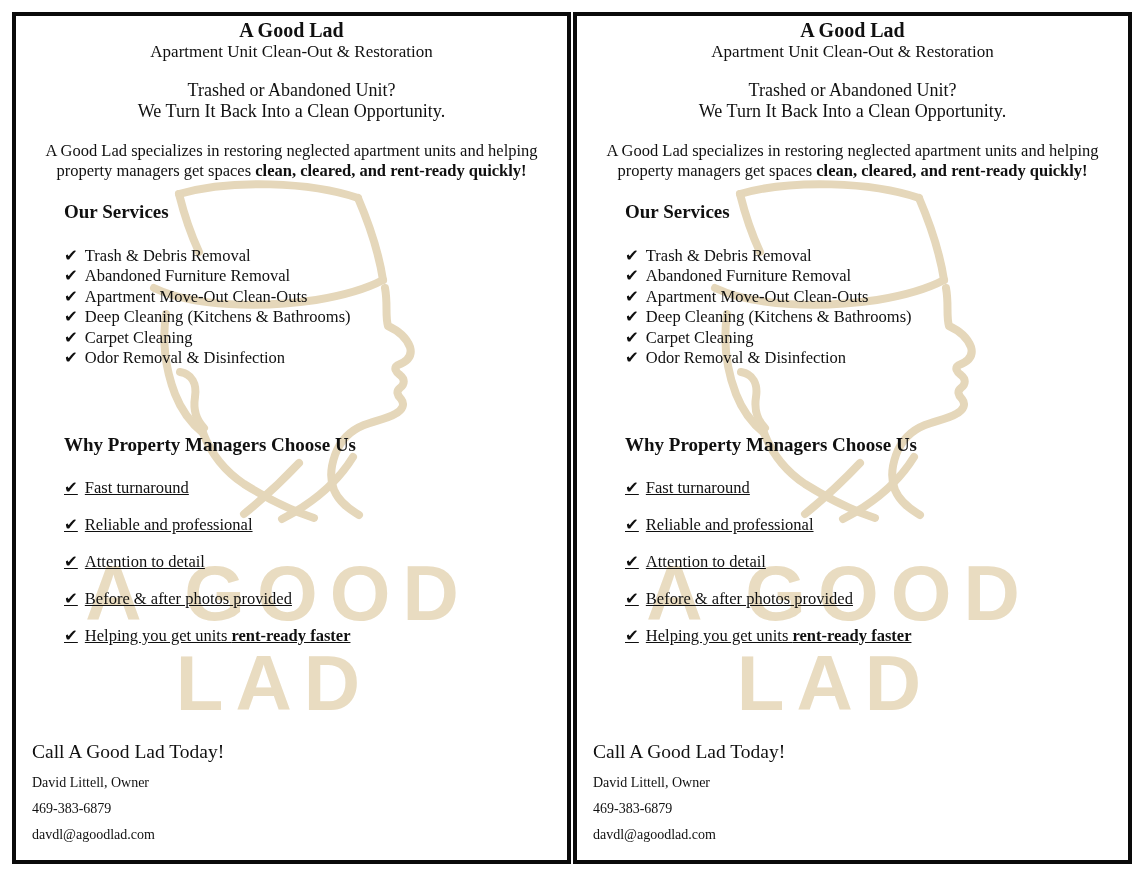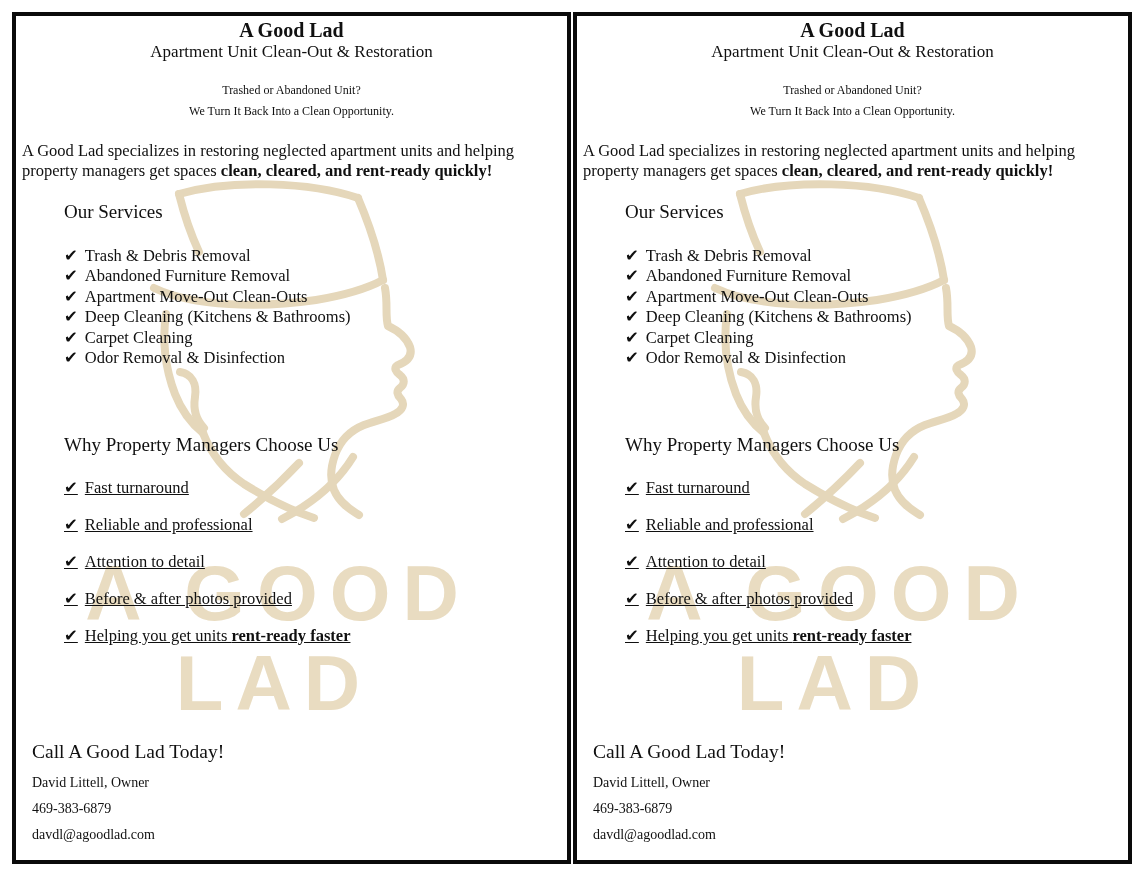--- a/index.html
+++ b/index.html
@@ -57,34 +57,35 @@
     font-size: 20px;
   }
   .subtitle {
     position: absolute; top: 26px; left: 0; right: 0;
     text-align: center;
     font-size: 17px;
   }
   .tagline {
     position: absolute; top: 64px; left: 0; right: 0;
     text-align: center;
-    font-size: 12px;
+    font-size: 18px;
     line-height: 21px;
   }
   .intro {
     position: absolute; top: 125px; left: 6px; right: 6px;
+    text-align: center;
     font-size: 16.5px;
     line-height: 20px;
   }
   .bold { font-weight: 700; }
 
   .sec-heading {
     position: absolute; left: 48px;
     font-size: 19px;
-    font-weight: 400;
+    font-weight: 700;
   }
   .services-heading { top: 185px; }
   .why-heading      { top: 418px; }
 
   .services-list {
     position: absolute; top: 230px; left: 48px; right: 10px;
     font-size: 16.5px;
     line-height: 20.4px;
   }
   .why-list {

